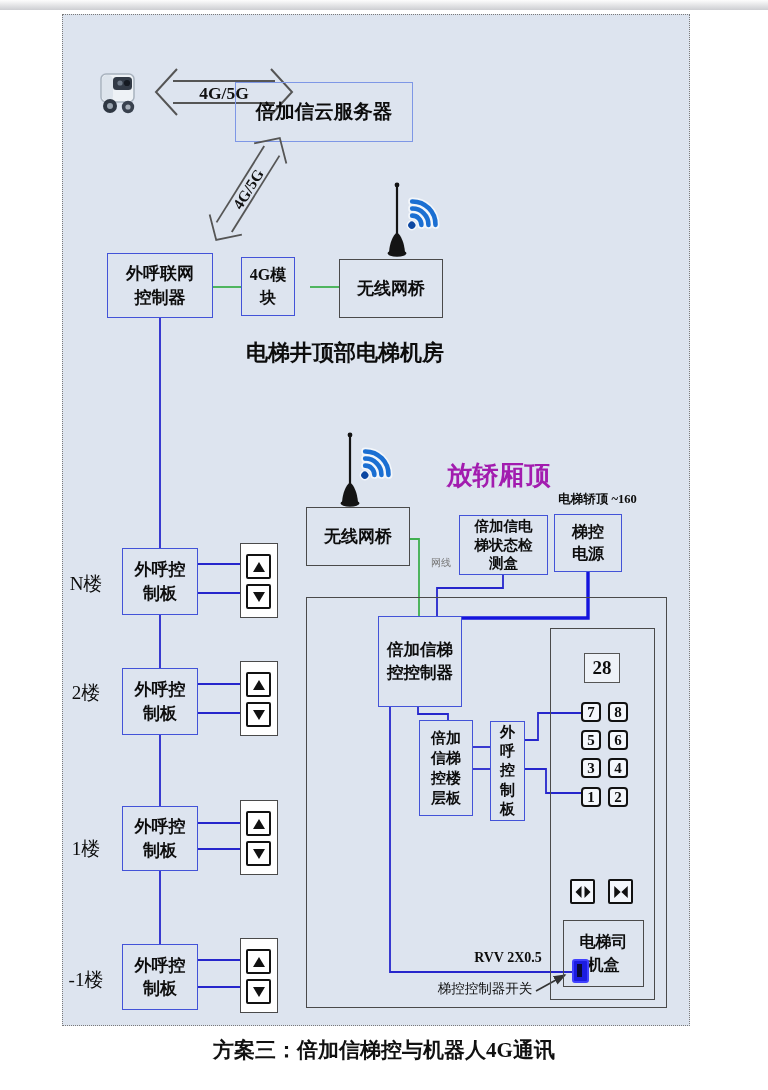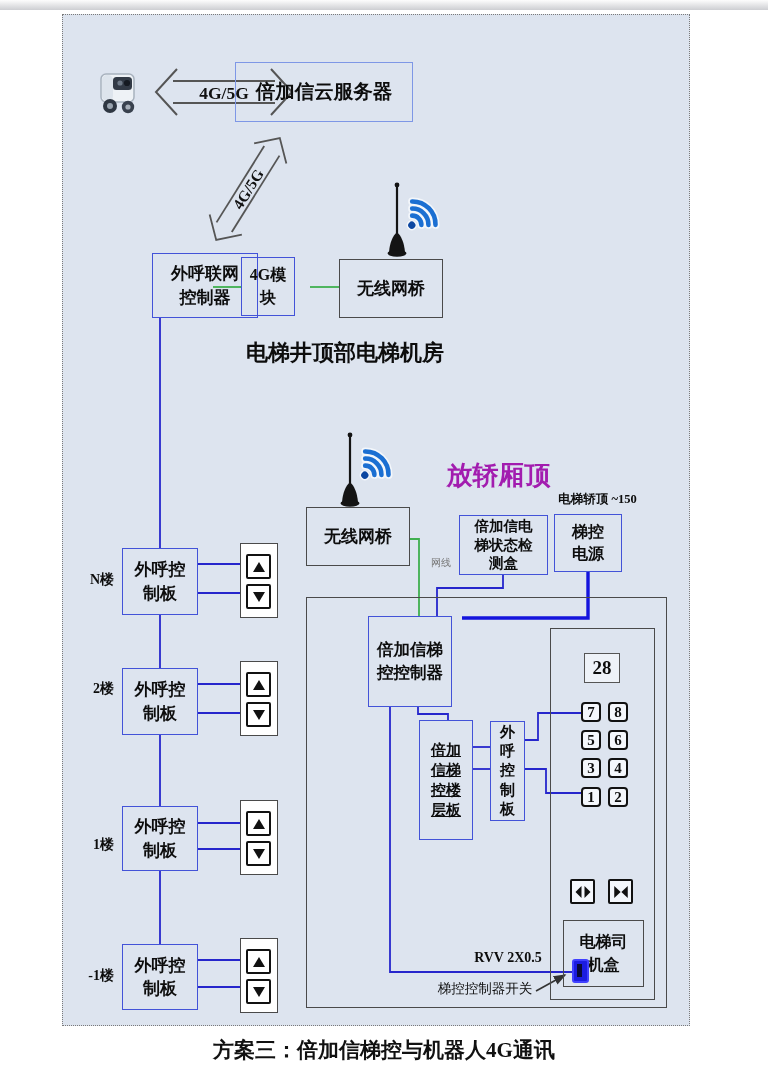--- a/index.html
+++ b/index.html
@@ -16,37 +16,37 @@
   .canvas{
     position:absolute;left:62px;top:14px;width:628px;height:1012px;
     background:#dde4ef;border:1.6px dotted #7a7a7a;box-sizing:border-box;
   }
   .box{
     position:absolute;display:flex;align-items:center;justify-content:center;
     text-align:center;font-weight:bold;box-sizing:border-box;line-height:1.38;
     background:transparent;z-index:3;
   }
   .b-blue{border:1.7px solid #4353d8;}
-  .b-cloud{border:1.6px solid #7e97e6;}
+  .b-cloud{border:1.6px solid #7e97e6;margin-top:20px;}
   .b-gray{border:1.8px solid #4a4a4a;}
   .wires{position:absolute;left:0;top:0;z-index:2;}
   .hallpanel{
     position:absolute;width:38px;height:75px;background:#ffffff;
     border:1.8px solid #4a4a4a;box-sizing:border-box;z-index:3;
   }
   .hbtn{
     position:absolute;left:5px;width:25px;height:25px;border:2.4px solid #111;
     border-radius:2px;background:#fff;box-sizing:border-box;
     display:flex;align-items:center;justify-content:center;
   }
   .tri-up{width:0;height:0;border-left:6.5px solid transparent;border-right:6.5px solid transparent;border-bottom:10px solid #111;}
   .tri-down{width:0;height:0;border-left:6.5px solid transparent;border-right:6.5px solid transparent;border-top:10px solid #111;}
   .floor-label{
-    position:absolute;left:58px;width:56px;text-align:right;
-    font-size:14px;font-weight:bold;z-index:3;
+    position:absolute;left:58px;width:56px;text-align:center;
+    font-size:19px;font-weight:normal;z-index:3;
   }
   .copbtn{
     position:absolute;width:20px;height:20px;border:2.4px solid #111;border-radius:4px;
     background:#f4f7fc;box-sizing:border-box;display:flex;align-items:center;justify-content:center;
     font-size:15px;font-weight:bold;z-index:4;
   }
   .doorbtn{
     position:absolute;width:25px;height:25px;border:2.6px solid #111;border-radius:2px;
     background:#f4f7fc;box-sizing:border-box;display:flex;align-items:center;justify-content:center;z-index:4;
   }
@@ -165,21 +165,21 @@
     <g stroke="#555" stroke-width="1.8" fill="none">
       <path d="M20 2 L2 21 L20 40"></path>
       <path d="M104 2 L122 21 L104 40"></path>
       <path d="M17 12 H107"></path>
       <path d="M17 30 H107"></path>
     </g>
     <text x="62" y="26.5" text-anchor="middle" font-size="15.5" font-weight="bold" fill="#111">4G/5G</text>
   </svg>
 </div>
 
-<div class="box b-blue" style="left:107px;top:253px;width:106px;height:65px;font-size:17px;margin-left:45px;">
+<div class="box b-blue" style="left:107px;top:253px;width:106px;height:65px;font-size:17px;">
   <span style="width:4.35em">外呼联网控制器</span>
 </div>
 
 <div class="box b-blue" style="left:241px;top:257px;width:54px;height:59px;font-size:16px;">
   <span>4G模块</span>
 </div>
 
 <div class="box b-gray" style="left:339px;top:259px;width:104px;height:59px;font-size:17px;">
   <span>无线网桥</span>
 </div>
@@ -251,33 +251,33 @@
 <div class="box b-gray" style="left:306px;top:507px;width:104px;height:59px;font-size:17px;">
   <span>无线网桥</span>
 </div>
 
 <div class="note" style="left:424px;top:556px;width:34px;font-size:10px;color:#777;">网线</div>
 
 <div class="box b-blue" style="left:459px;top:515px;width:89px;height:60px;font-size:14.5px;line-height:1.3;">
   <span style="width:4.4em">倍加信电梯状态检测盒</span>
 </div>
 
-<div class="note" style="left:545px;top:491px;width:105px;font-size:12.5px;font-weight:bold;">电梯轿顶 ~150</div>
+<div class="note" style="left:545px;top:491px;width:105px;font-size:12.5px;font-weight:bold;">电梯轿顶 ~160</div>
 
 <div class="box b-blue" style="left:554px;top:514px;width:68px;height:58px;font-size:16px;">
   <span style="width:2.3em">梯控电源</span>
 </div>
 
 <div class="box b-gray" style="left:306px;top:597px;width:361px;height:411px;"></div>
 
-<div class="box b-blue" style="left:368px;top:616px;width:84px;height:91px;font-size:16.5px;">
+<div class="box b-blue" style="left:378px;top:616px;width:84px;height:91px;font-size:16.5px;">
   <span style="width:4.35em">倍加信梯控控制器</span>
 </div>
 
-<div class="box b-blue" style="left:419px;top:720px;width:54px;height:120px;font-size:15px;line-height:1.35;text-decoration:underline;">
+<div class="box b-blue" style="left:419px;top:720px;width:54px;height:96px;font-size:15px;line-height:1.35;">
   <span style="width:2.3em">倍加信梯控楼层板</span>
 </div>
 
 <div class="box b-blue" style="left:490px;top:721px;width:35px;height:100px;font-size:15px;line-height:1.28;">
   <span style="width:1.15em">外呼控制板</span>
 </div>
 
 <div class="box b-gray" style="left:550px;top:628px;width:105px;height:372px;"></div>
 
 <div class="box" style="left:584px;top:653px;width:36px;height:30px;border:1.6px solid #555;font-size:19px;background:#eef2f8;">

